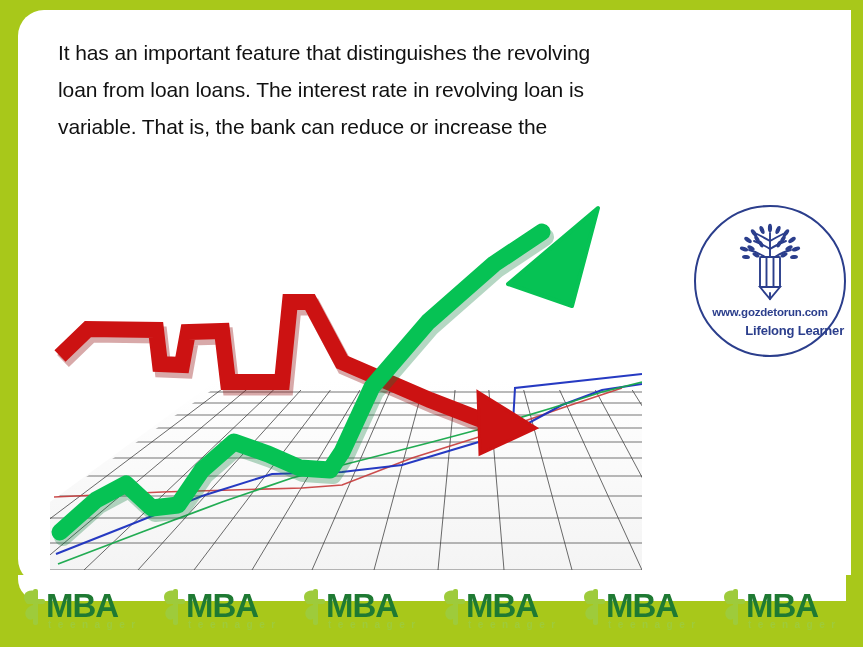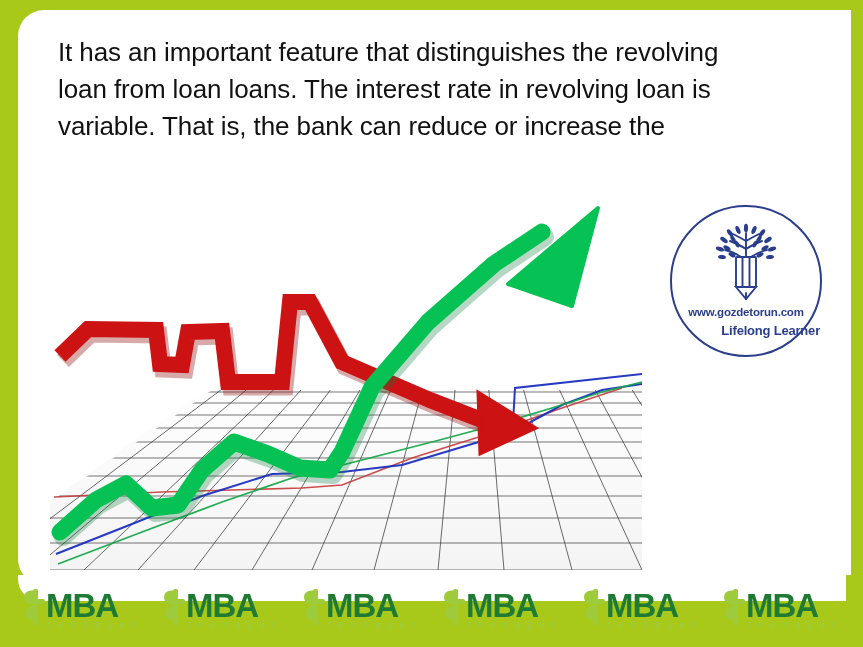--- a/index.html
+++ b/index.html
@@ -24,41 +24,41 @@
     border-top-left-radius:26px;
     border-bottom-left-radius:26px;
     overflow:hidden;
   }
 
   
   #para{
     position:absolute;
     left:40px;top:24px;
     width:772px;
-    font-size:26px;
+    font-size:21px;
     line-height:37px;
     color:#111111;
     text-align:justify;
     font-family:"Liberation Sans", sans-serif;
     letter-spacing:-0.1px;
   }
   #para .lastline{text-align:left;}
 
   
   #chart{
     position:absolute;
     left:24px;top:192px;
     width:600px;height:368px;
   }
   #chart svg{display:block;}
 
   
   #badge{
     position:absolute;
-    left:652px;top:195px;
+    left:676px;top:195px;
     width:152px;height:152px;
     border-radius:50%;
     background:#ffffff;
     border:2px solid #2B3E8C;
     box-sizing:border-box;
     text-decoration:underline;
   }
   #badge .glyph{
     position:absolute;left:0;top:12px;width:100%;text-align:center;
   }

